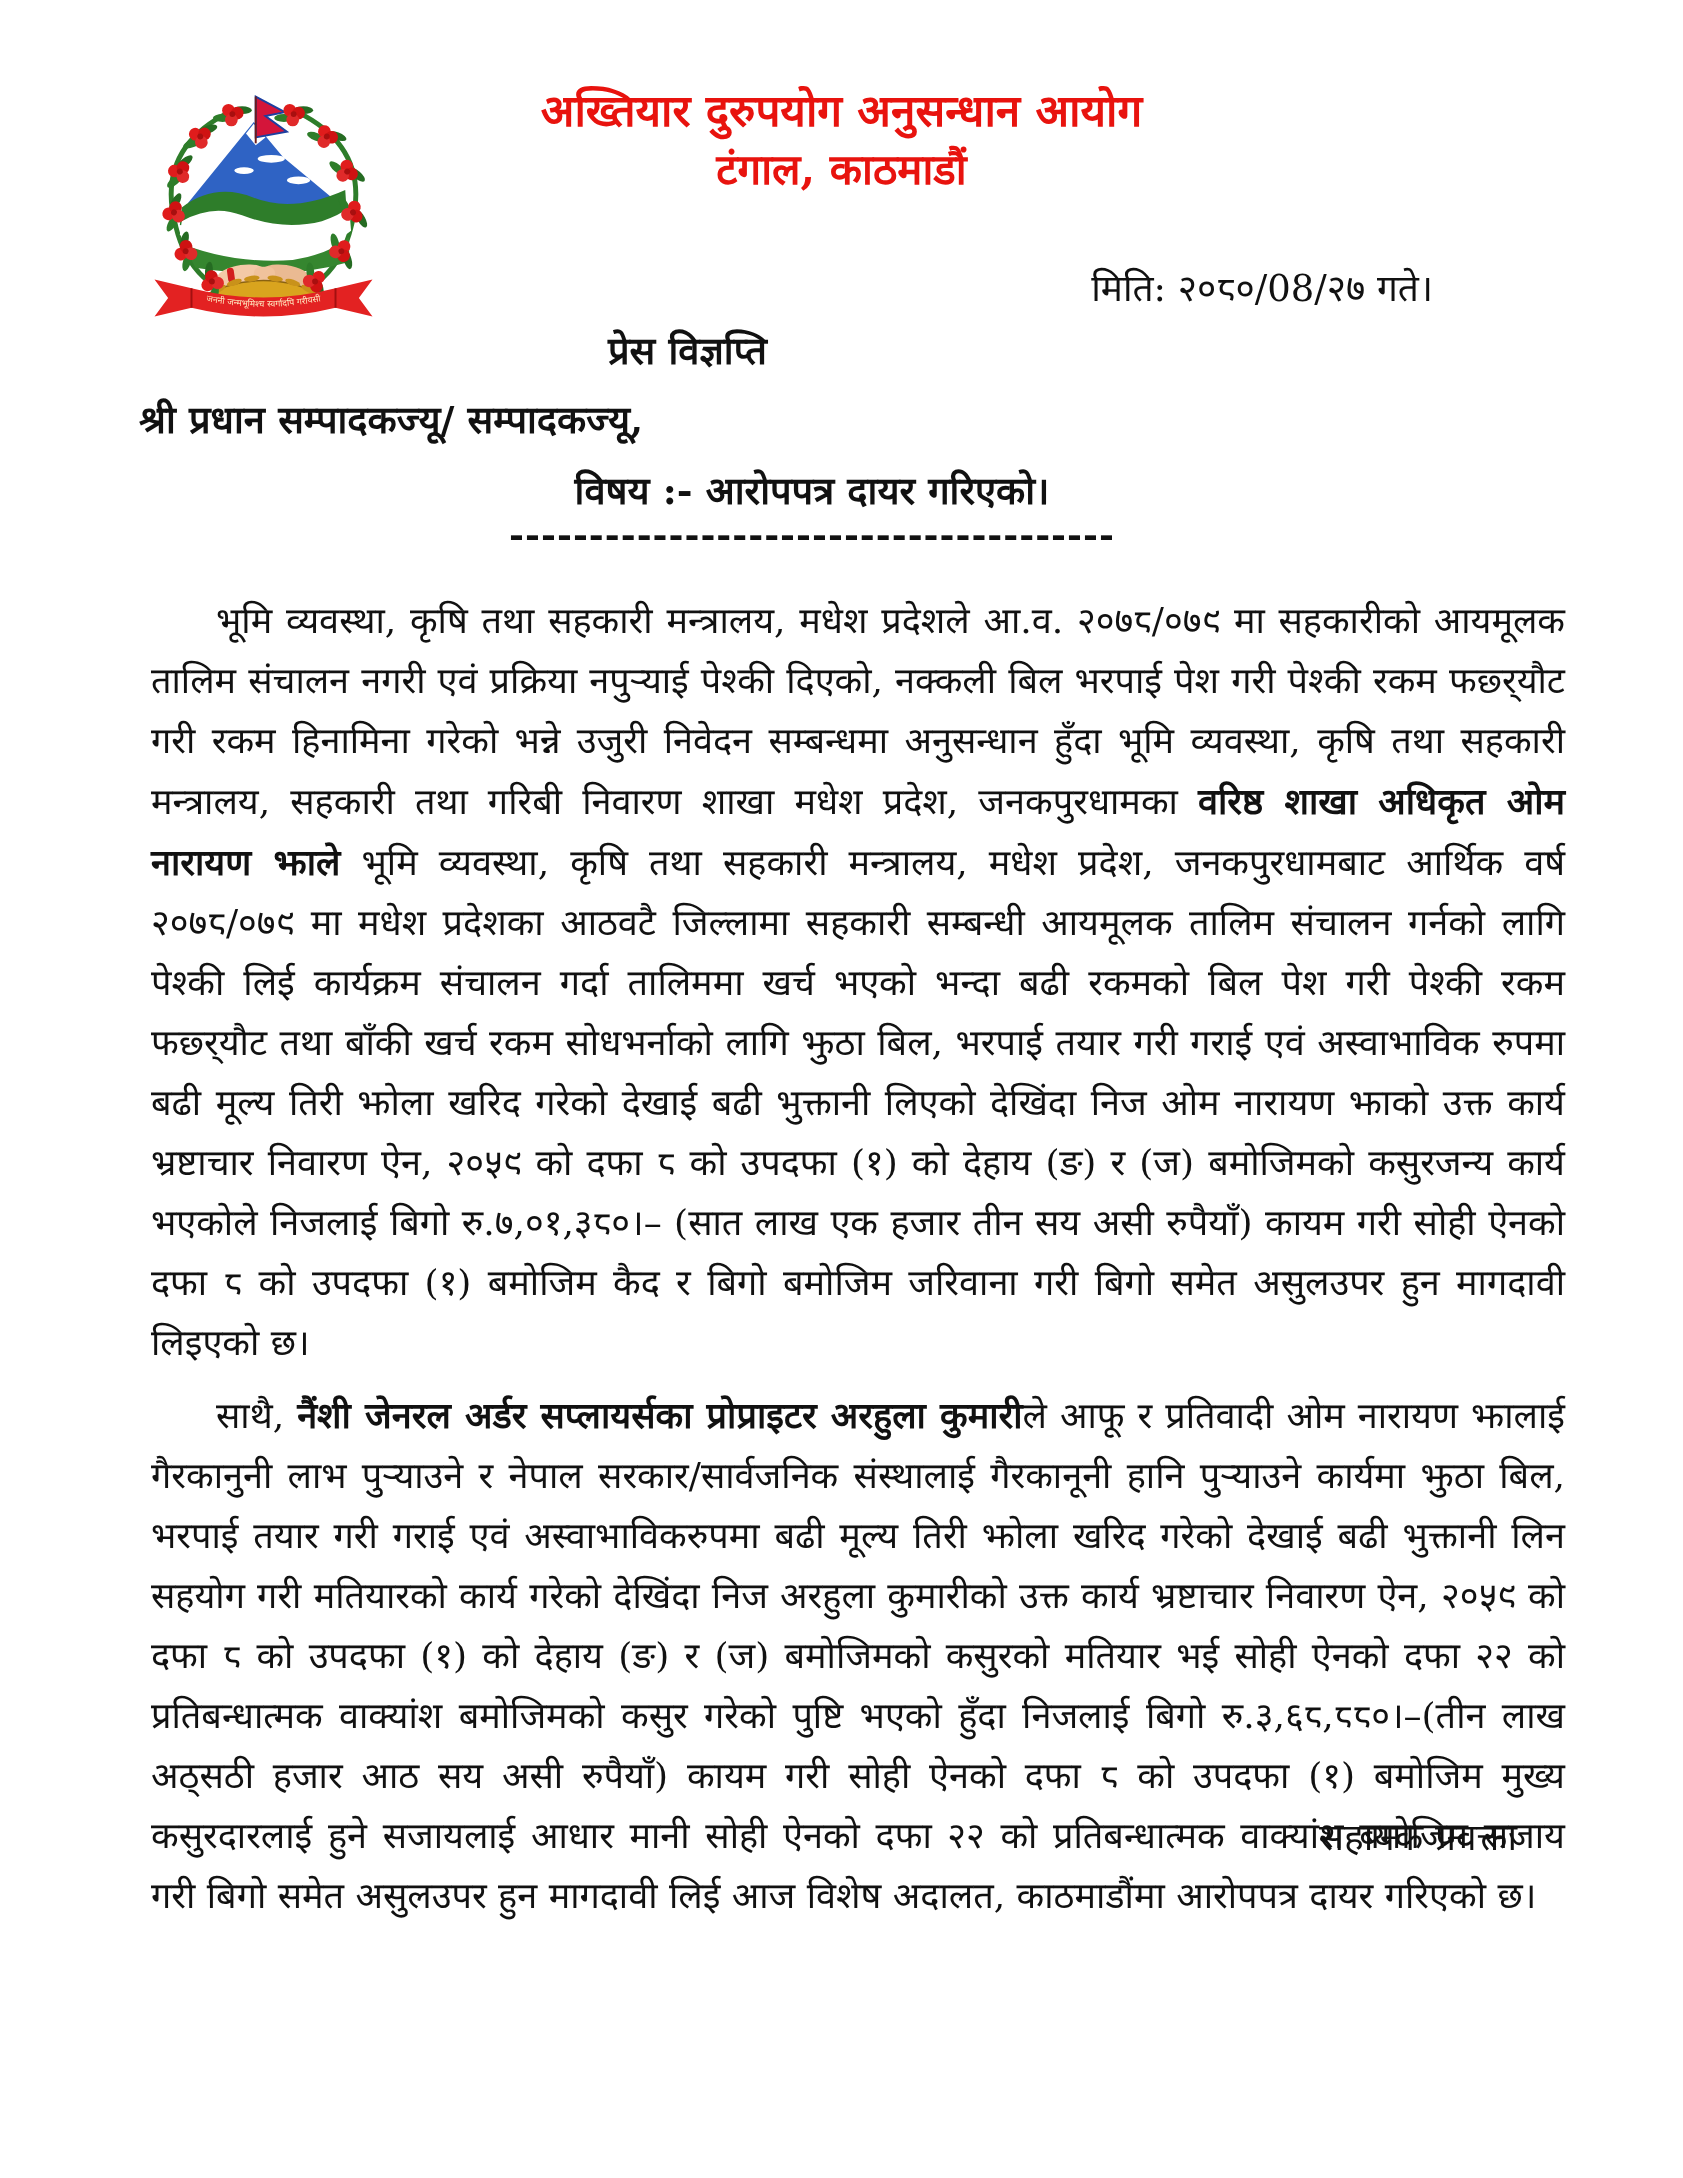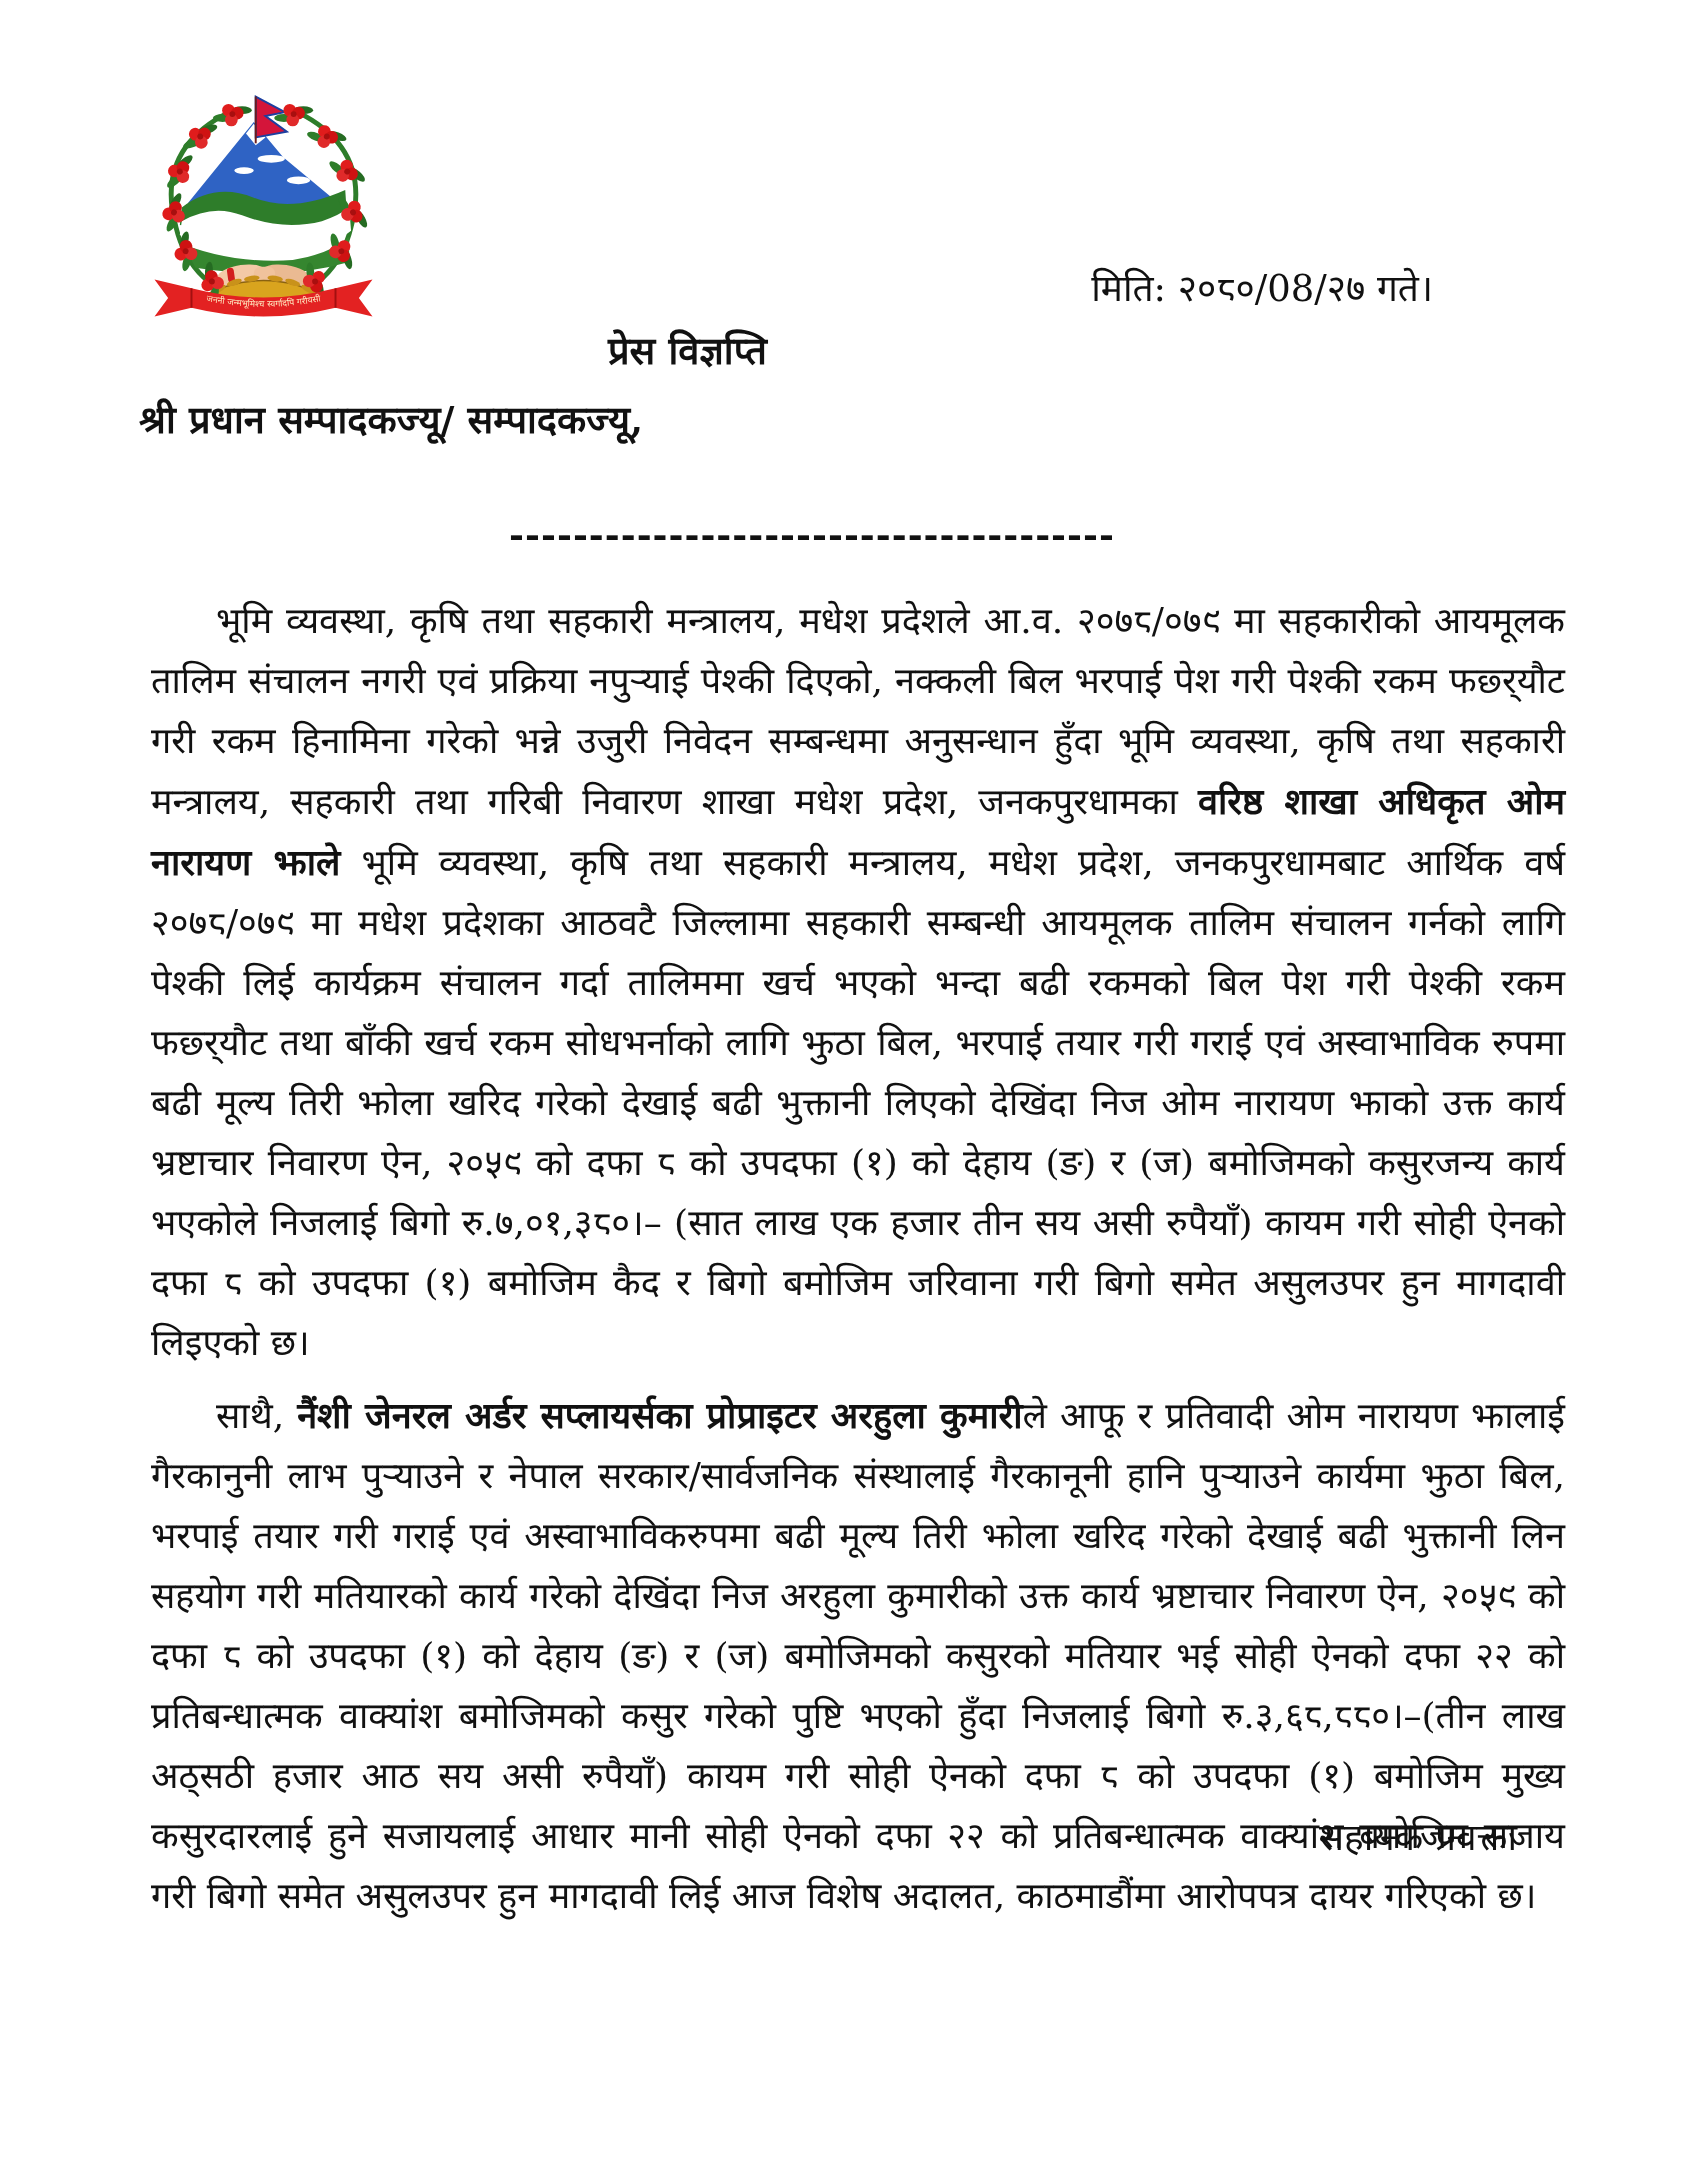--- a/index.html
+++ b/index.html
@@ -100,27 +100,32 @@
     <use href="#flw" transform="translate(183,198) rotate(85)"></use>
 
     <path d="M18,196 L56,205 Q130,224 204,205 L242,196 L228,215 L242,234 L204,225 Q130,243 56,225 L18,234 L32,215 Z" fill="#e32222"></path>
     <path d="M56,205 L56,225" stroke="#a31010" stroke-width="2"></path>
     <path d="M204,205 L204,225" stroke="#a31010" stroke-width="2"></path>
     <text font-size="9" fill="#ffe9c0">
       <textPath href="#rbp" startOffset="50%" text-anchor="middle">जननी जन्मभूमिश्च स्वर्गादपि गरीयसी</textPath>
     </text>
   </svg>
 
+  <div class="org-head">
+    <div class="org-name">अख्तियार दुरुपयोग अनुसन्धान आयोग</div>
+    <div class="org-addr">टंगाल, काठमाडौं</div>
+  </div>
 
   <div class="date-line">मिति: २०८०/08/२७ गते।</div>
 
   <div class="doc-title">प्रेस विज्ञप्ति</div>
 
   <div class="addressee">श्री प्रधान सम्पादकज्यू/ सम्पादकज्यू,</div>
 
+  <div class="subject">विषय :- आरोपपत्र दायर गरिएको।</div>
   <div class="subject-rule">--------------------------------------</div>
 
   <div class="letter-body">
     <p class="para"><span>भूमि व्यवस्था, कृषि तथा सहकारी मन्त्रालय, मधेश प्रदेशले आ.व. २०७८/०७९ मा सहकारीको आयमूलक तालिम संचालन नगरी एवं प्रक्रिया नपुऱ्याई पेश्की दिएको, नक्कली बिल भरपाई पेश गरी पेश्की रकम फछ्र्यौट गरी रकम हिनामिना गरेको भन्ने उजुरी निवेदन सम्बन्धमा अनुसन्धान हुँदा भूमि व्यवस्था, कृषि तथा सहकारी मन्त्रालय, सहकारी तथा गरिबी निवारण शाखा मधेश प्रदेश, जनकपुरधामका </span><span class="b">वरिष्ठ शाखा अधिकृत ओम नारायण झाले</span><span> भूमि व्यवस्था, कृषि तथा सहकारी मन्त्रालय, मधेश प्रदेश, जनकपुरधामबाट आर्थिक वर्ष २०७८/०७९ मा मधेश प्रदेशका आठवटै जिल्लामा सहकारी सम्बन्धी आयमूलक तालिम संचालन गर्नको लागि पेश्की लिई कार्यक्रम संचालन गर्दा तालिममा खर्च भएको भन्दा बढी रकमको बिल पेश गरी पेश्की रकम फछ्र्यौट तथा बाँकी खर्च रकम सोधभर्नाको लागि झुठा बिल, भरपाई तयार गरी गराई एवं अस्वाभाविक रुपमा बढी मूल्य तिरी झोला खरिद गरेको देखाई बढी भुक्तानी लिएको देखिंदा निज ओम नारायण झाको उक्त कार्य भ्रष्टाचार निवारण ऐन, २०५९ को दफा ८ को उपदफा (१) को देहाय (ङ) र (ज) बमोजिमको कसुरजन्य कार्य भएकोले निजलाई बिगो रु.७,०१,३८०।– (सात लाख एक हजार तीन सय असी रुपैयाँ) कायम गरी सोही ऐनको दफा ८ को उपदफा (१) बमोजिम कैद र बिगो बमोजिम जरिवाना गरी बिगो समेत असुलउपर हुन मागदावी लिइएको छ।</span></p>
     <p class="para"><span>साथै, </span><span class="b">नैंशी जेनरल अर्डर सप्लायर्सका प्रोप्राइटर अरहुला कुमारी</span><span>ले आफू र प्रतिवादी ओम नारायण झालाई गैरकानुनी लाभ पुऱ्याउने र नेपाल सरकार/सार्वजनिक संस्थालाई गैरकानूनी हानि पुऱ्याउने कार्यमा झुठा बिल, भरपाई तयार गरी गराई एवं अस्वाभाविकरुपमा बढी मूल्य तिरी झोला खरिद गरेको देखाई बढी भुक्तानी लिन सहयोग गरी मतियारको कार्य गरेको देखिंदा निज अरहुला कुमारीको उक्त कार्य भ्रष्टाचार निवारण ऐन, २०५९ को दफा ८ को उपदफा (१) को देहाय (ङ) र (ज) बमोजिमको कसुरको मतियार भई सोही ऐनको दफा २२ को प्रतिबन्धात्मक वाक्यांश बमोजिमको कसुर गरेको पुष्टि भएको हुँदा निजलाई बिगो रु.३,६८,८८०।–(तीन लाख अठ्सठी हजार आठ सय असी रुपैयाँ) कायम गरी सोही ऐनको दफा ८ को उपदफा (१) बमोजिम मुख्य कसुरदारलाई हुने सजायलाई आधार मानी सोही ऐनको दफा २२ को प्रतिबन्धात्मक वाक्यांश बमोजिम सजाय गरी बिगो समेत असुलउपर हुन मागदावी लिई आज विशेष अदालत, काठमाडौंमा आरोपपत्र दायर गरिएको छ।</span></p>
   </div>
 
   <div class="signature">
     <div>सहायक प्रवक्ता</div>
   </div>

